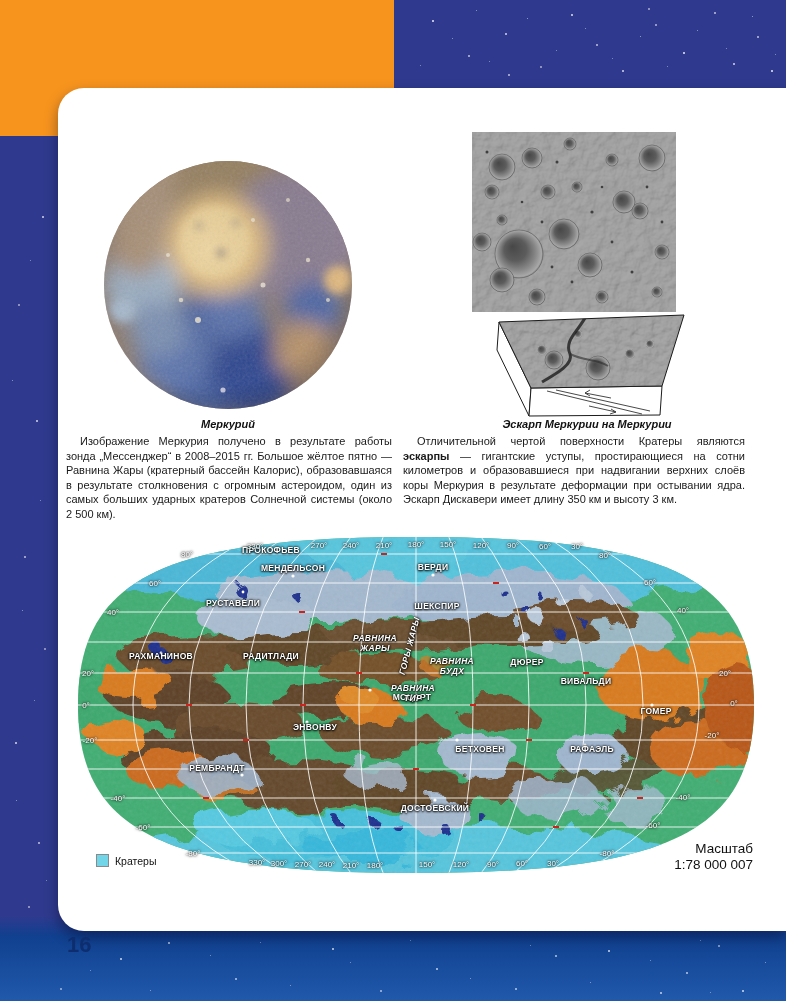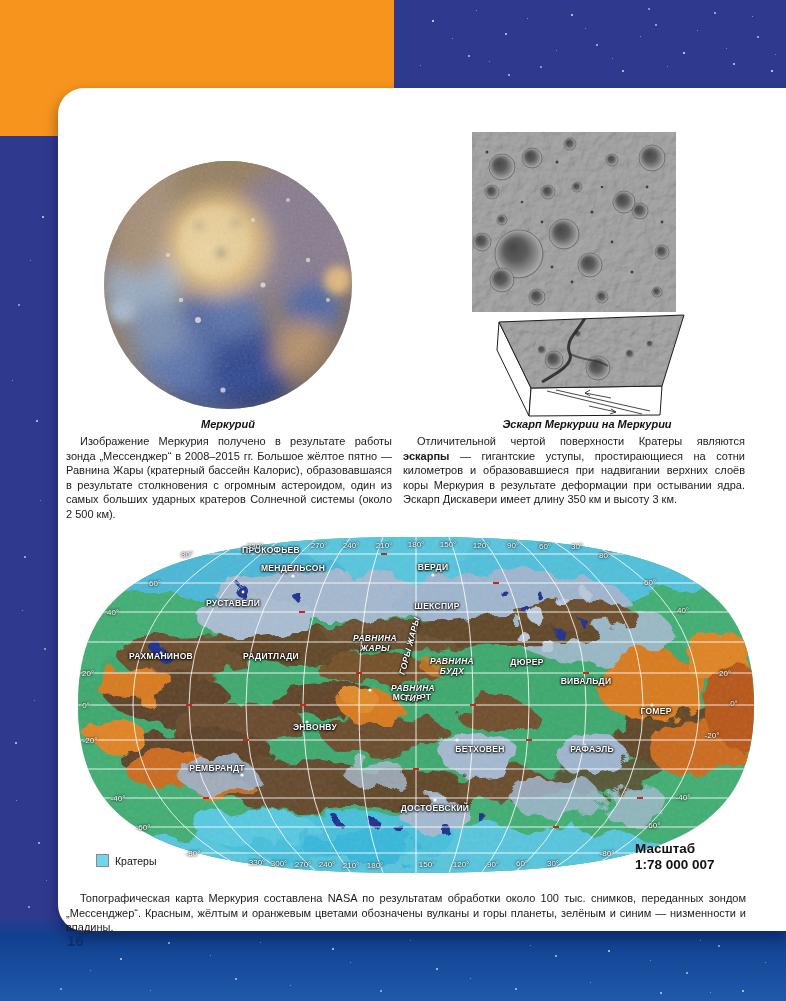--- a/index.html
+++ b/index.html
@@ -22,23 +22,23 @@
   .map-wrap{position:absolute;left:76px;top:535px;width:680px;height:340px;z-index:3;}
   .maplabel{position:absolute;z-index:4;transform:translate(-50%,-50%);color:#fff;
     font-size:8.5px;font-weight:bold;letter-spacing:.3px;white-space:pre-line;text-align:center;
     line-height:9.5px;text-shadow:0 0 2px rgba(0,0,0,.95),0 0 3px rgba(0,0,0,.8),0 1px 2px rgba(0,0,0,.8);}
   .gridlabel{position:absolute;z-index:4;transform:translate(-50%,-50%);color:#fff;
     font-size:8px;font-weight:normal;white-space:nowrap;
     text-shadow:0 0 2px rgba(0,0,0,.9),0 0 3px rgba(0,0,0,.7);}
   .legend{position:absolute;left:96px;top:854px;z-index:4;display:flex;align-items:center;gap:6px;}
   .legend-swatch{width:11px;height:11px;background:#72d6e8;border:1px solid #8a8a8a;}
   .legend-label{font-size:10.5px;color:#111;}
-  .scale{position:absolute;left:635px;top:841px;width:118px;z-index:4;text-align:left;
-    font-size:13.5px;font-weight:bold;color:#111;line-height:16px;}
-  .page-num{position:absolute;left:67px;top:932px;z-index:3;font-size:15px;font-weight:bold;color:#0e2d6e;}
+  .scale{position:absolute;left:635px;top:841px;width:118px;z-index:4;text-align:right;
+    font-size:13.5px;font-weight:normal;color:#111;line-height:16px;}
+  .page-num{position:absolute;left:67px;top:932px;z-index:3;font-size:22px;font-weight:bold;color:#0e2d6e;}
 </style>
 </head>
 <body>
 
 <div class="page">
 
   <div class="star" style="left:0;top:0;box-shadow:
     432px 20px 0 0 rgba(255,255,255,.9),468px 55px 0 0 rgba(255,255,255,.7),505px 33px 0 0 rgba(255,255,255,.8),
     540px 66px 0 0 rgba(255,255,255,.6),571px 14px 0 0 rgba(255,255,255,.85),596px 44px 0 0 rgba(255,255,255,.7),
     622px 70px 0 0 rgba(255,255,255,.8),655px 24px 0 0 rgba(255,255,255,.65),683px 52px 0 0 rgba(255,255,255,.9),
@@ -392,17 +392,16 @@
     <span class="legend-swatch"></span>
     <span class="legend-label">Кратеры</span>
   </div>
 
   <div class="scale">
     <div>Масштаб</div>
     <div>1:78 000 007</div>
   </div>
 
 
-  <p class="bodytext" style="left:66px;top:891px;width:680px;margin:0;">Топографическая карта Меркурия составлена NASA по результатам обработки около 100 тыс. снимков, переданных зондом „Мессенджер“. Красным, жёлтым и оранжевым цветами обозначены вулканы и горы планеты, зелёным и синим — низменности и впадины.</p>
 
   <div class="page-num">16</div>
 
 </div>
 
 </body></html>

